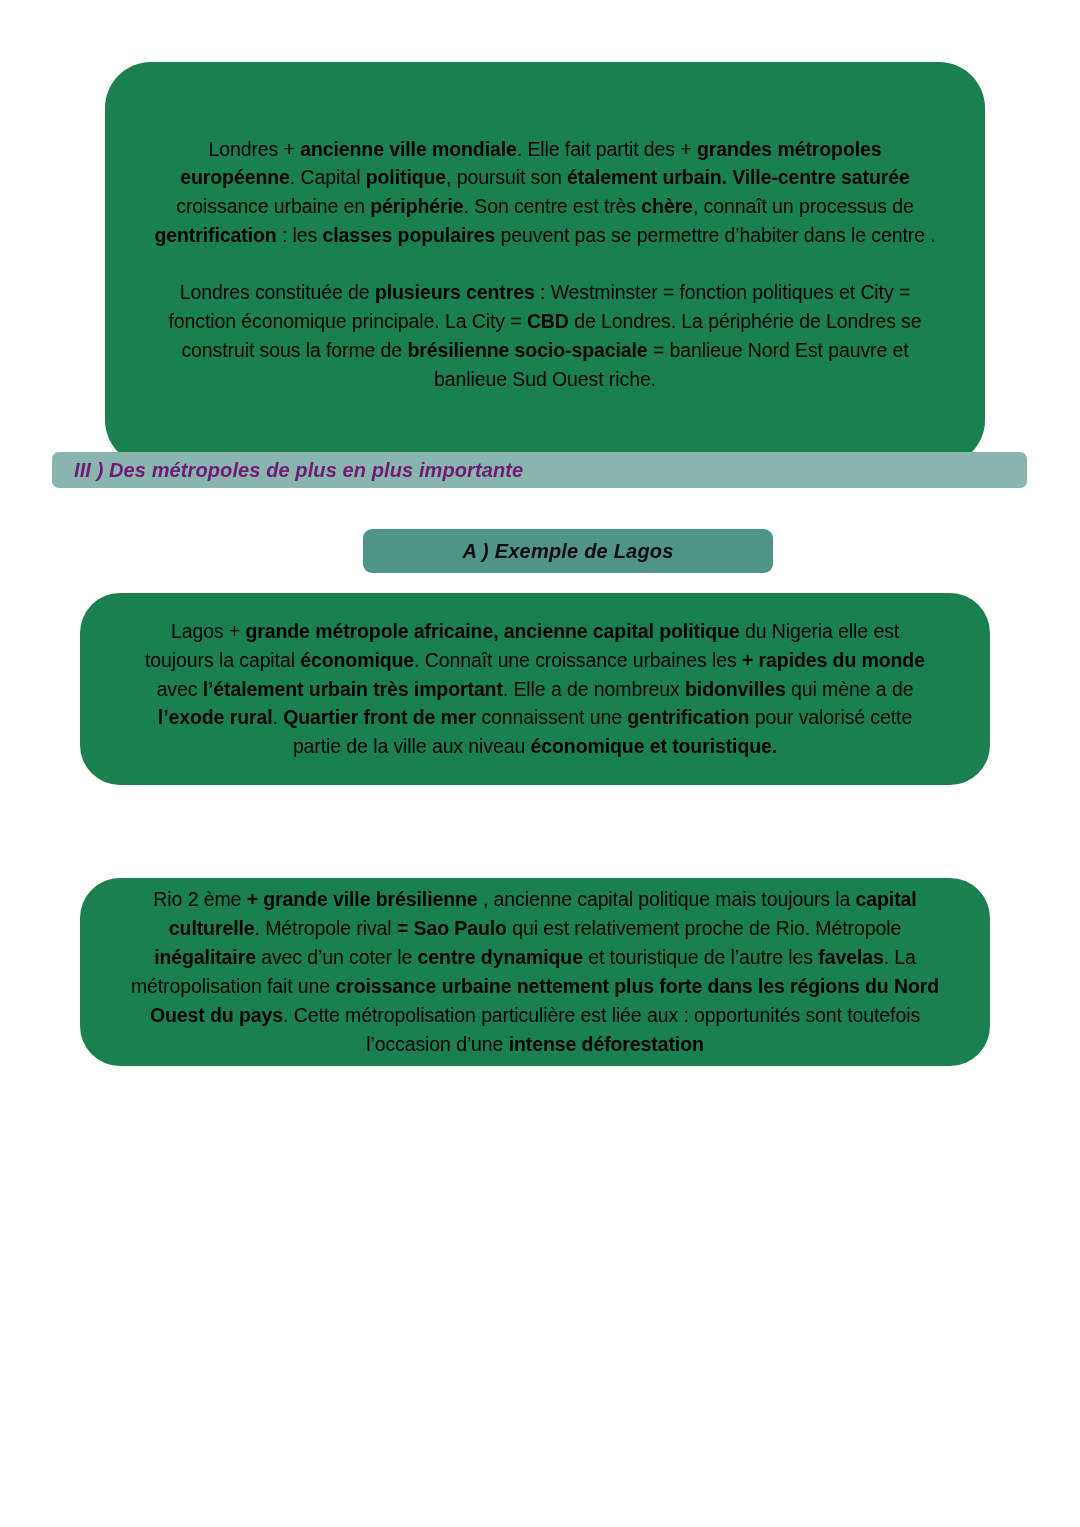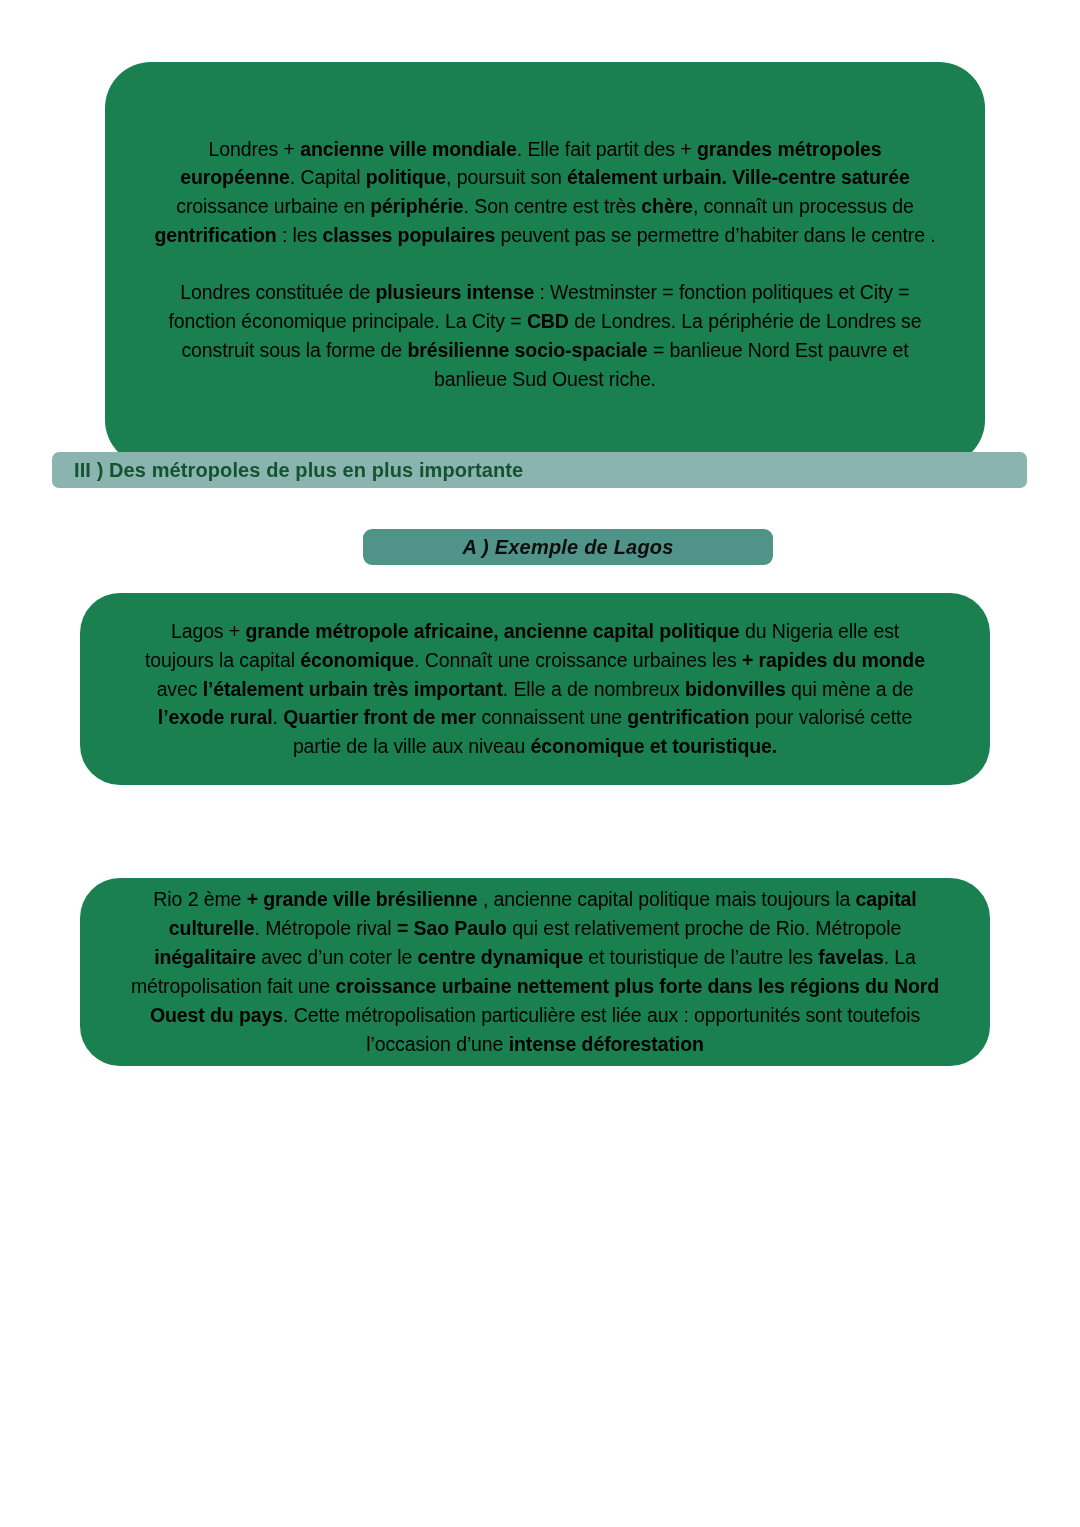--- a/index.html
+++ b/index.html
@@ -90,28 +90,29 @@
     border-radius: 7px;
     display: flex;
     align-items: center;
     padding-left: 22px;
     box-sizing: border-box;
   }
 
   .section-bar-label {
     font-size: 20px;
     font-weight: 700;
-    color: #14532d;
+    font-style: italic;
+    color: #701a75;
     letter-spacing: 0.1px;
   }
 
   
   .sub-bar {
     position: absolute;
-    height: 36px;
+    height: 44px;
     background: #4F9389;
     border-radius: 9px;
     display: flex;
     align-items: center;
     justify-content: center;
     box-sizing: border-box;
   }
 
   .sub-bar-a {
     left: 363px;
@@ -133,21 +134,21 @@
     letter-spacing: 0.2px;
   }
 </style>
 </head>
 <body>
 
 <div class="page">
 
   <div class="green-card card-londres">
     <p class="card-para">Londres + <b>ancienne ville mondiale</b>. Elle fait partit des + <b>grandes métropoles européenne</b>. Capital <b>politique</b>, poursuit son <b>étalement urbain. Ville-centre saturée</b> croissance urbaine en <b>périphérie</b>. Son centre est très <b>chère</b>, connaît un processus de <b>gentrification</b> : les <b>classes populaires</b> peuvent pas se permettre d’habiter dans le centre .</p>
-    <p class="card-para">Londres constituée de <b>plusieurs intense</b> : Westminster = fonction politiques et City = fonction économique principale. La City = <b>CBD</b> de Londres. La périphérie de Londres se construit sous la forme de <b>brésilienne socio-spaciale</b> =  banlieue Nord Est pauvre et banlieue Sud Ouest riche.</p>
+    <p class="card-para">Londres constituée de <b>plusieurs centres</b> : Westminster = fonction politiques et City = fonction économique principale. La City = <b>CBD</b> de Londres. La périphérie de Londres se construit sous la forme de <b>brésilienne socio-spaciale</b> =  banlieue Nord Est pauvre et banlieue Sud Ouest riche.</p>
   </div>
 
   <div class="section-bar">
     <span class="section-bar-label">III ) Des métropoles de plus en plus importante</span>
   </div>
 
   <div class="sub-bar sub-bar-a">
     <span class="sub-bar-label">A ) Exemple  de Lagos</span>
   </div>
 

